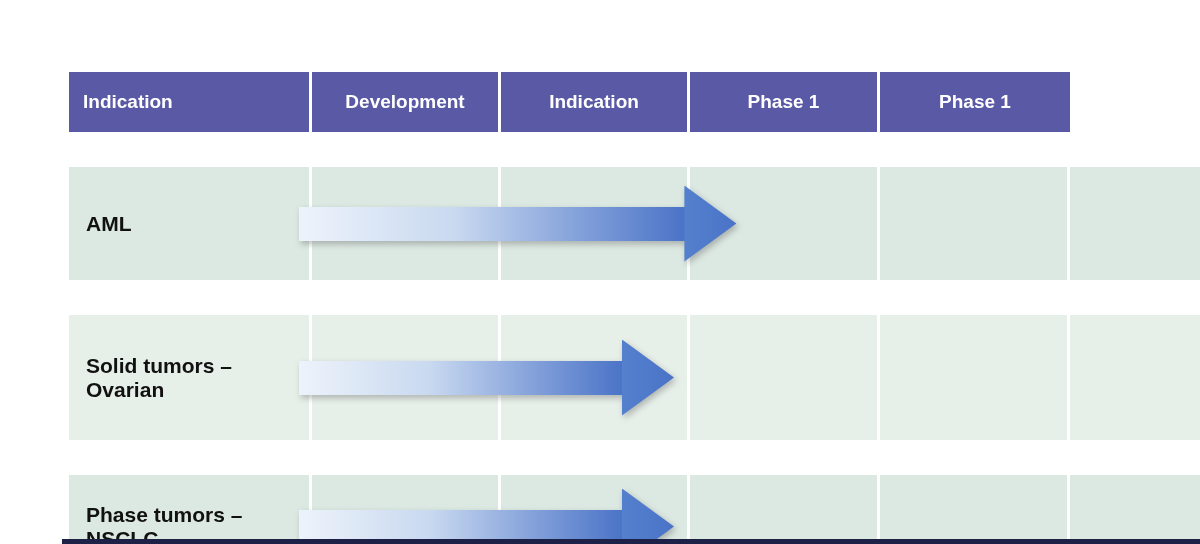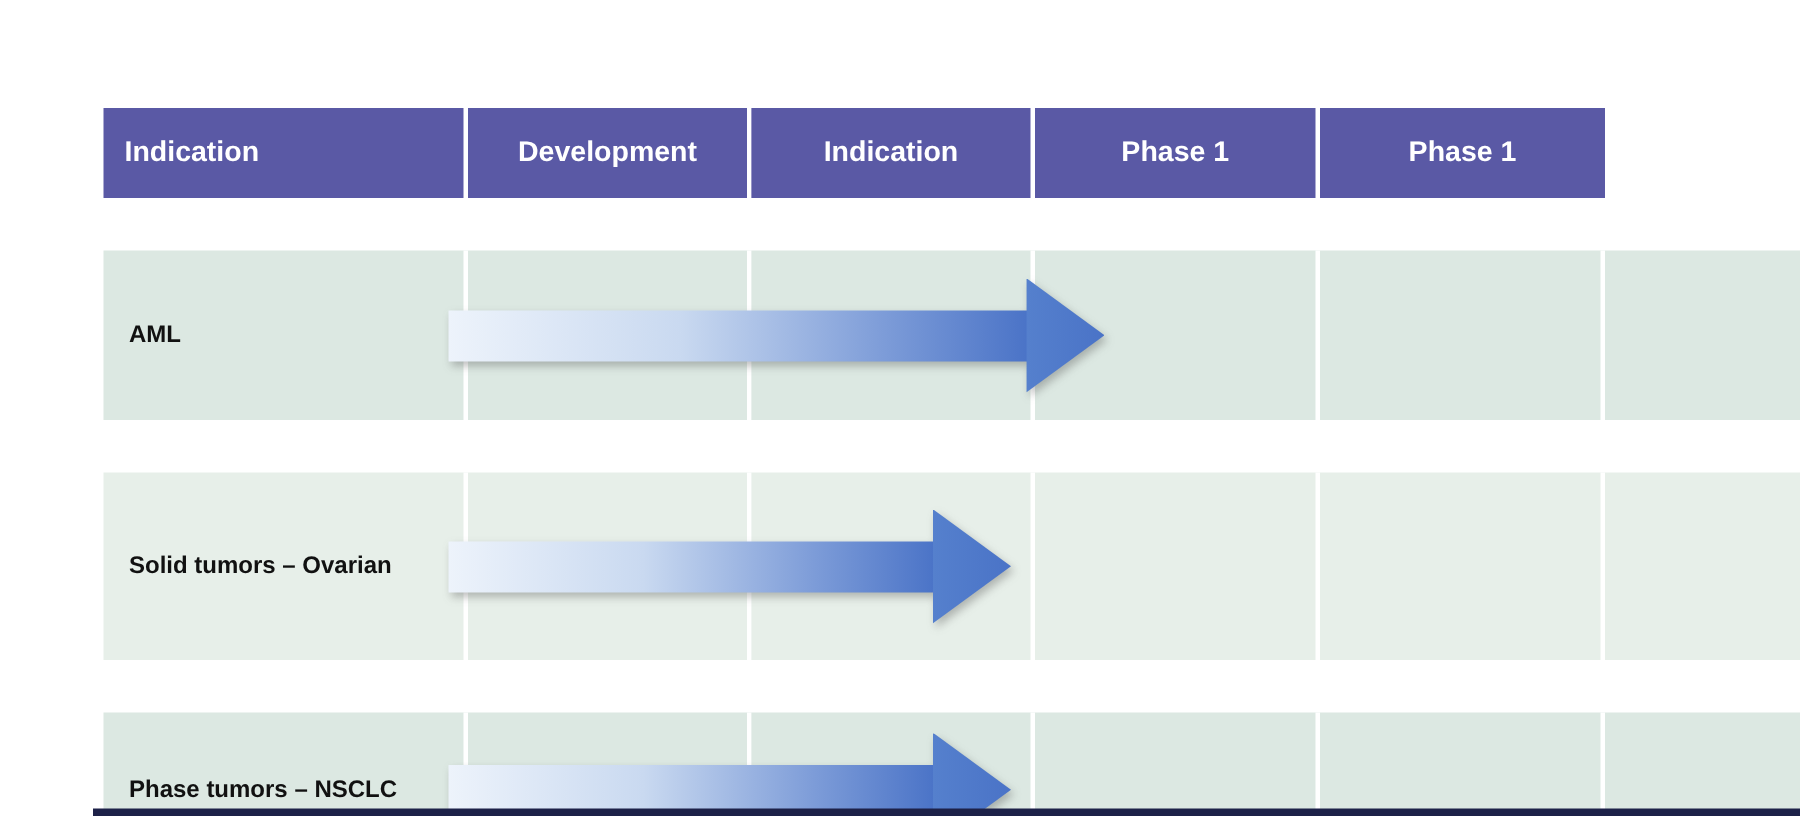--- a/index.html
+++ b/index.html
@@ -40,21 +40,21 @@
   .row-1 { height:160px; }
   .row-2 { height:138px; }
   .cell { border-right:3px solid #ffffff; height:100%; }
   .cell:last-child { border-right:none; }
   .row-0 .cell, .row-2 .cell { background:var(--row-bg-a,#dce8e2); }
   .row-1 .cell { background:var(--row-bg-b,#e7efe9); }
 
   .label-cell {
     display:flex; align-items:center;
     padding-left:17px;
-    font-weight:bold; font-size:16px; color:#111111;
+    font-weight:bold; font-size:21px; color:#111111;
   }
 
   .arrow {
     position:absolute;
     left:246px;
     top:50%;
     transform:translateY(-50%);
     height:76px;
     filter:drop-shadow(2px 3px 3px rgba(70,70,70,0.35));
   }

